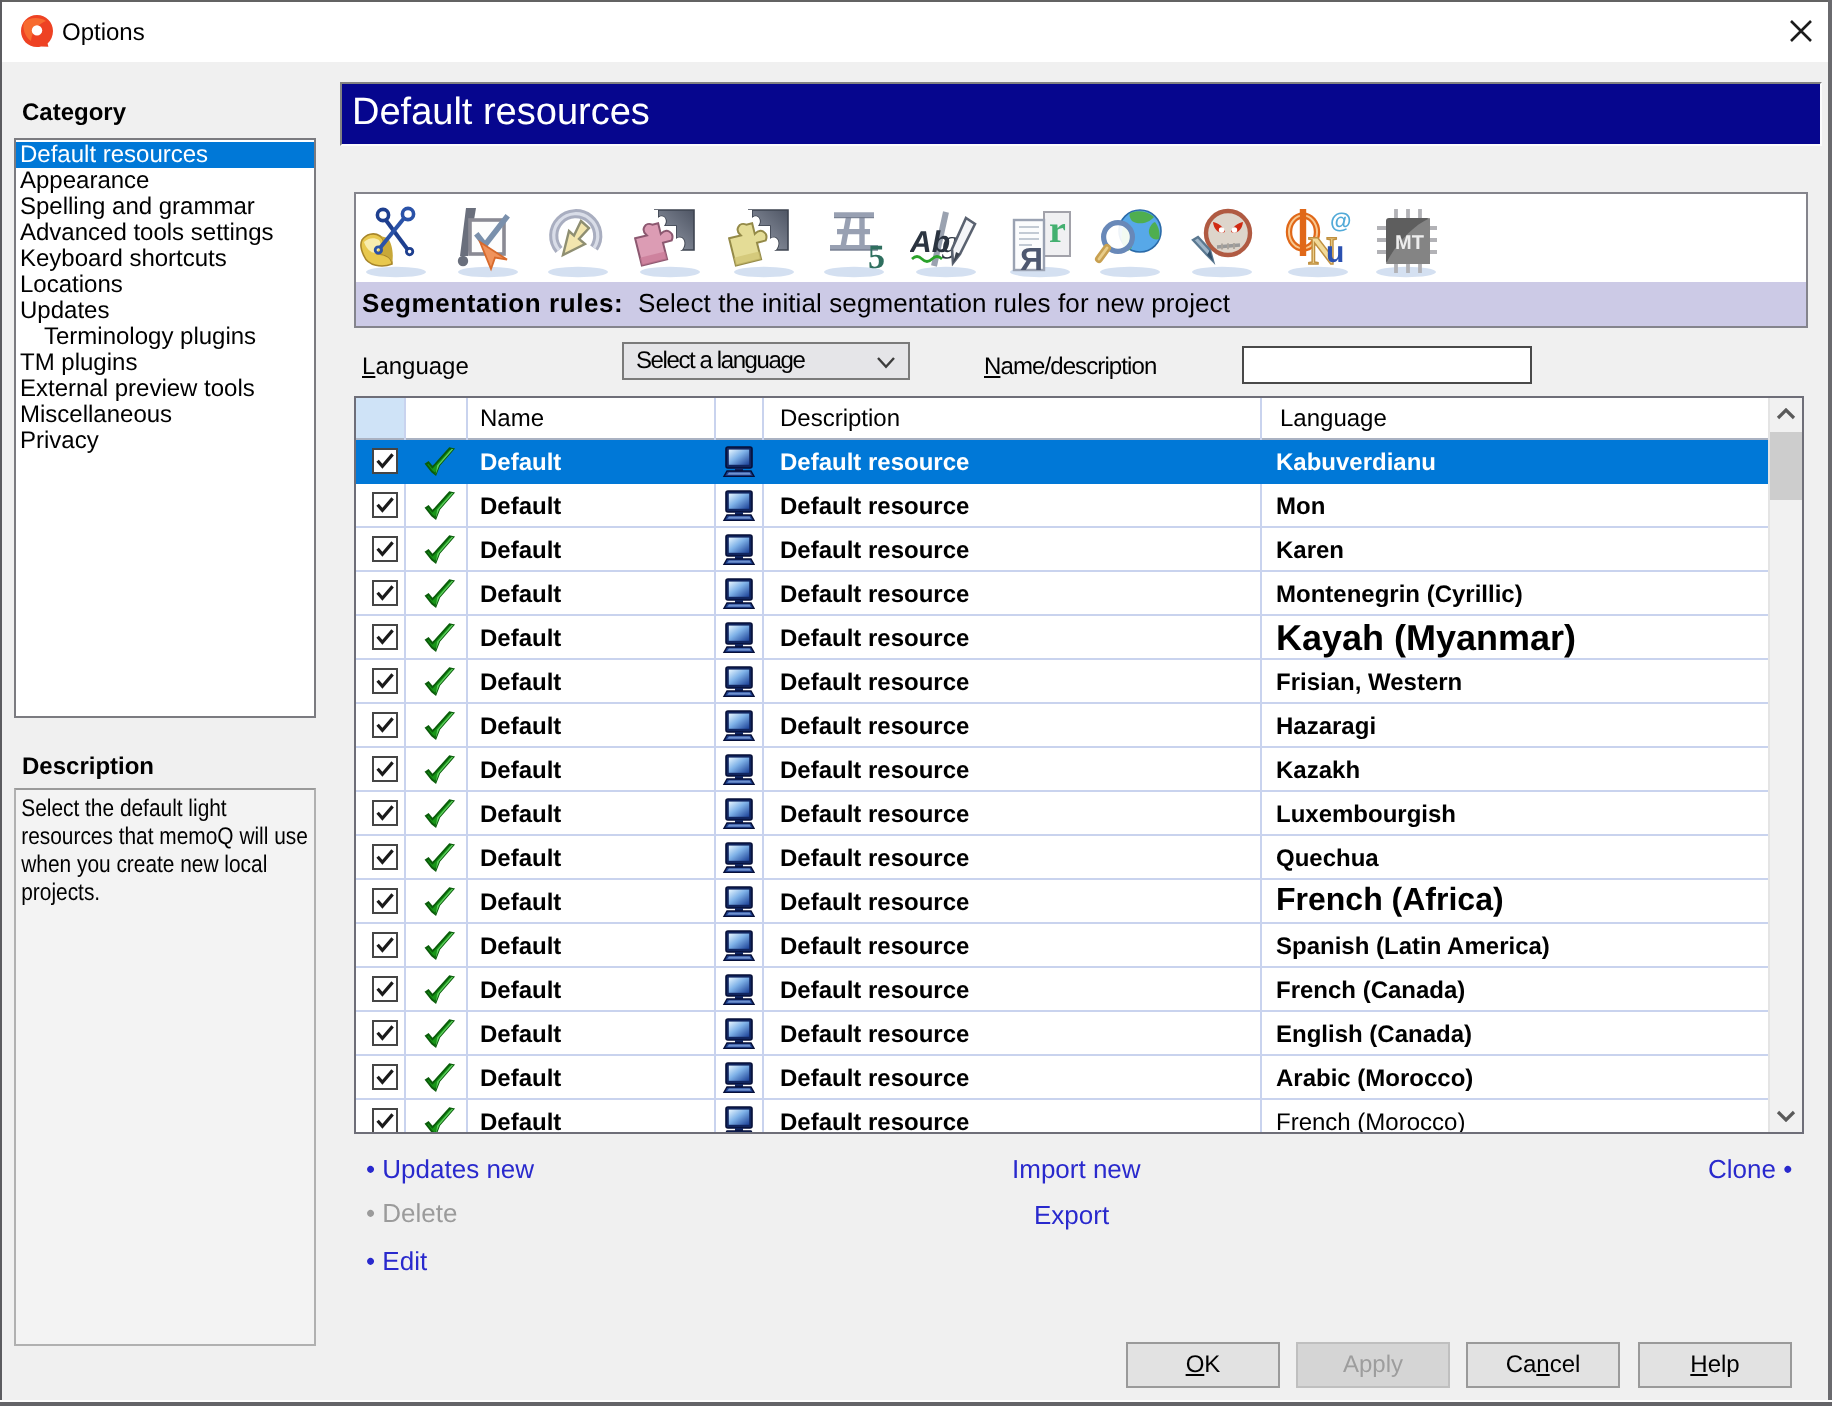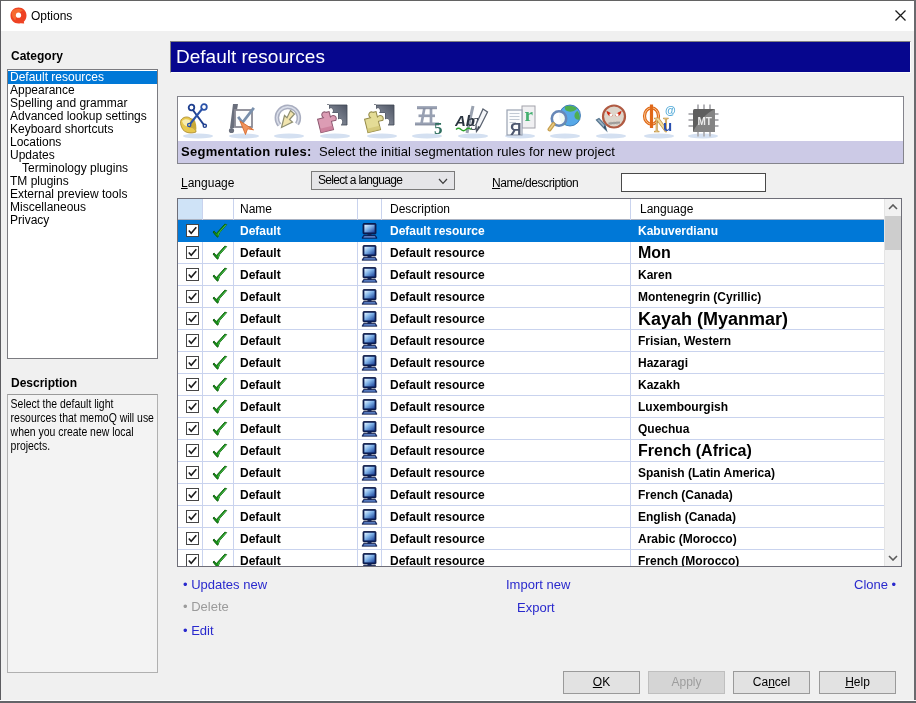--- a/index.html
+++ b/index.html
@@ -24,21 +24,21 @@
 <div class="ab t12" style="left:31px;top:9px">Options</div>
 <svg class="ab" style="left:894px;top:9px" width="13" height="13" viewBox="0 0 13 13">
 <path d="M1.5 1.5 L11.5 11.5 M11.5 1.5 L1.5 11.5" stroke="#1c1c1c" stroke-width="1.3"></path>
 </svg>
 
 <div class="ab t12 b" style="left:11px;top:49px">Category</div>
 <div class="ab" style="left:7px;top:69px;width:151px;height:290px;background:#fff;border:1px solid #7b7b80;padding-top:1px">
 <div style="height:13px;line-height:13px;font-size:12px;background:#0078d7;color:#fff;padding-left:2px;white-space:nowrap;overflow:hidden">Default resources</div>
 <div style="height:13px;line-height:13px;font-size:12px;color:#000;padding-left:2px;white-space:nowrap;overflow:hidden">Appearance</div>
 <div style="height:13px;line-height:13px;font-size:12px;color:#000;padding-left:2px;white-space:nowrap;overflow:hidden">Spelling and grammar</div>
-<div style="height:13px;line-height:13px;font-size:12px;color:#000;padding-left:2px;white-space:nowrap;overflow:hidden">Advanced lookup settings</div>
+<div style="height:13px;line-height:13px;font-size:12px;color:#000;padding-left:2px;white-space:nowrap;overflow:hidden">Advanced tools settings</div>
 <div style="height:13px;line-height:13px;font-size:12px;color:#000;padding-left:2px;white-space:nowrap;overflow:hidden">Keyboard shortcuts</div>
 <div style="height:13px;line-height:13px;font-size:12px;color:#000;padding-left:2px;white-space:nowrap;overflow:hidden">Locations</div>
 <div style="height:13px;line-height:13px;font-size:12px;color:#000;padding-left:2px;white-space:nowrap;overflow:hidden">Updates</div>
 <div style="height:13px;line-height:13px;font-size:12px;color:#000;padding-left:14px;white-space:nowrap;overflow:hidden">Terminology plugins</div>
 <div style="height:13px;line-height:13px;font-size:12px;color:#000;padding-left:2px;white-space:nowrap;overflow:hidden">TM plugins</div>
 <div style="height:13px;line-height:13px;font-size:12px;color:#000;padding-left:2px;white-space:nowrap;overflow:hidden">External preview tools</div>
 <div style="height:13px;line-height:13px;font-size:12px;color:#000;padding-left:2px;white-space:nowrap;overflow:hidden">Miscellaneous</div>
 <div style="height:13px;line-height:13px;font-size:12px;color:#000;padding-left:2px;white-space:nowrap;overflow:hidden">Privacy</div>
 </div>
 <div class="ab t12 b" style="left:11px;top:376px">Description</div>
@@ -261,21 +261,21 @@
             </linearGradient>
           </defs>
 <rect x="2" y="0.5" width="13" height="10.5" rx="1" fill="#10245e" stroke="#060f38" stroke-width="0.8"></rect>
 <rect x="3.4" y="1.8" width="10.2" height="7.6" fill="url(#scr)"></rect>
 <rect x="6.5" y="11" width="4" height="1.5" fill="#10245e"></rect>
 <path d="M2.5 12.5 L14.5 12.5 L16 15.2 L1 15.2 Z" fill="#1c3f8e" stroke="#060f38" stroke-width="0.7"></path>
 <path d="M3.5 13.2 L13.8 13.2 L14.5 14.4 L2.6 14.4 Z" fill="#6f92cf"></path>
 </svg>
       </div>
 <div style="position:absolute;left:212px;top:0;height:22px;line-height:22px;font-size:12px;font-weight:bold">Default resource</div>
-<div style="position:absolute;left:460px;top:0;height:22px;line-height:22px;font-size:16px;font-weight:bold">Mon</div>
+<div style="position:absolute;left:460px;top:0;height:22px;line-height:22px;font-size:12px;font-weight:bold">Mon</div>
 <div style="position:absolute;left:0;top:21px;width:723px;height:1px;background:#c9d3ee"></div>
 </div>
 <div style="position:absolute;left:0;top:65px;width:723px;height:22px;background:transparent;color:#000">
 <div style="position:absolute;left:8px;top:4px;width:13px;height:13px">
         <svg width="13" height="13" viewBox="0 0 13 13" style="position:absolute;left:0;top:0">
 <rect x="0.5" y="0.5" width="12" height="12" fill="#fff" stroke="#454545"></rect>
 <path d="M2.8 6.4 L5.2 9.2 L10.3 3.2" fill="none" stroke="#1a1a1a" stroke-width="1.6"></path>
 </svg>
       </div>
 <div style="position:absolute;left:33px;top:3px;width:18px;height:15px">
@@ -737,21 +737,21 @@
             </linearGradient>
           </defs>
 <rect x="2" y="0.5" width="13" height="10.5" rx="1" fill="#10245e" stroke="#060f38" stroke-width="0.8"></rect>
 <rect x="3.4" y="1.8" width="10.2" height="7.6" fill="url(#scr)"></rect>
 <rect x="6.5" y="11" width="4" height="1.5" fill="#10245e"></rect>
 <path d="M2.5 12.5 L14.5 12.5 L16 15.2 L1 15.2 Z" fill="#1c3f8e" stroke="#060f38" stroke-width="0.7"></path>
 <path d="M3.5 13.2 L13.8 13.2 L14.5 14.4 L2.6 14.4 Z" fill="#6f92cf"></path>
 </svg>
       </div>
 <div style="position:absolute;left:212px;top:0;height:22px;line-height:22px;font-size:12px;font-weight:bold">Default resource</div>
-<div style="position:absolute;left:460px;top:0;height:22px;line-height:22px;font-size:12px;font-weight:bold">French (Morocco)</div>
+<div style="position:absolute;left:460px;top:0;height:22px;line-height:22px;font-size:12px;font-weight:normal">French (Morocco)</div>
 
 </div>
 <div style="position:absolute;left:706px;top:0;width:17px;height:367px;background:#f1f1f1;border-left:1px solid #e4e4e4">
 <svg style="position:absolute;left:3px;top:5px" width="10" height="6" viewBox="0 0 10 6">
         <path d="M1 5 L5 1 L9 5" fill="none" stroke="#5a5a5a" stroke-width="1.6"></path>
       </svg>
 <div style="position:absolute;left:0;top:17px;width:17px;height:34px;background:#cdcdcd"></div>
 <svg style="position:absolute;left:3px;top:356px" width="10" height="6" viewBox="0 0 10 6">
         <path d="M1 1 L5 5 L9 1" fill="none" stroke="#5a5a5a" stroke-width="1.6"></path>
       </svg>

